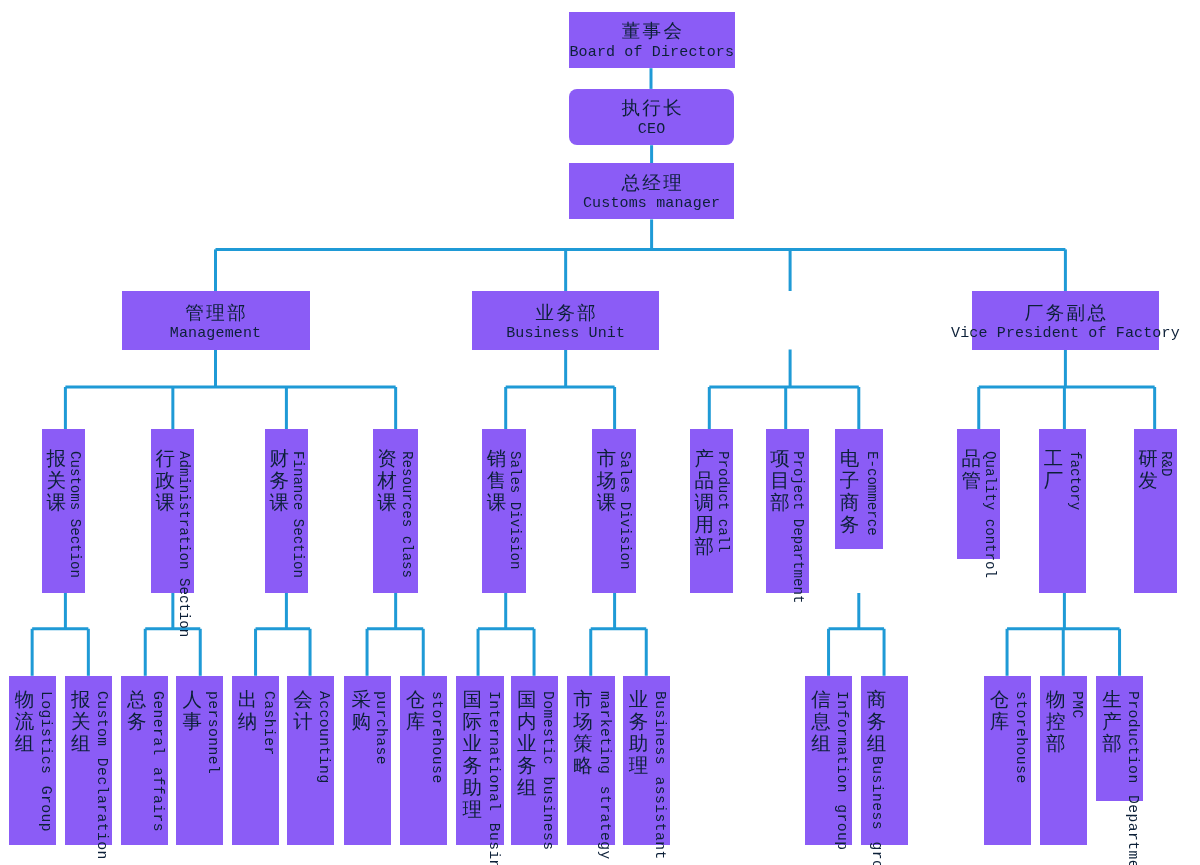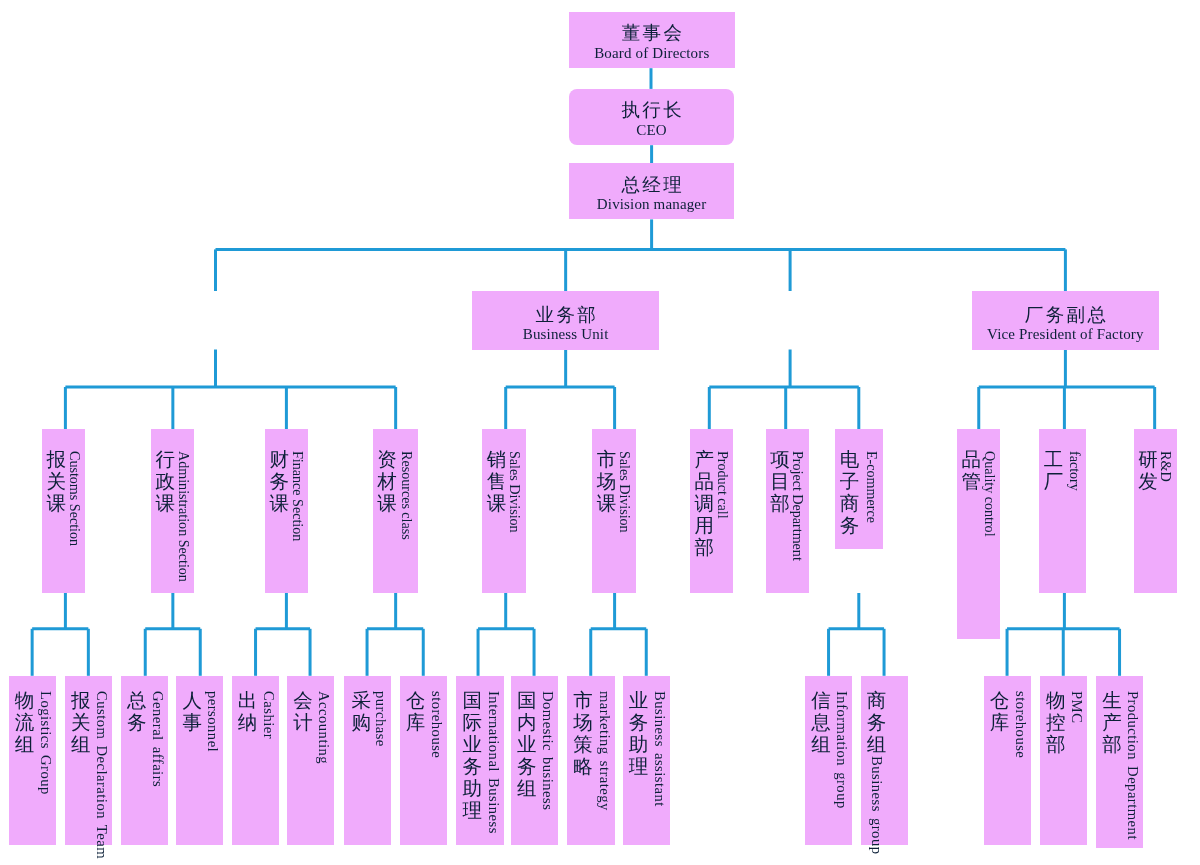--- a/index.html
+++ b/index.html
@@ -3,21 +3,21 @@
 <meta charset="utf-8">
 <title>Organization Chart</title>
 <style>
   html,body{margin:0;padding:0;background:#ffffff;}
   body{width:1200px;height:865px;overflow:hidden;
        font-family:"Liberation Serif",serif;}
   #stage{position:relative;width:1200px;height:865px;background:#ffffff;}
   #links{position:absolute;left:0;top:0;width:1200px;height:865px;overflow:visible;}
   .link{stroke:#1f9ad6;stroke-width:3;}
 
-  .node{position:absolute;box-sizing:border-box;overflow:visible;background:#f0abfc;}
+  .node{position:absolute;box-sizing:border-box;overflow:visible;background:#8b5cf6;font-family:Liberation Mono, monospace;}
   .cn,.en{color:#0c2038;white-space:nowrap;}
 
   
   .node.h{display:flex;flex-direction:column;align-items:center;justify-content:flex-start;}
   .node.h .cn{font-size:18.5px;line-height:18px;letter-spacing:2.4px;text-indent:2.4px;
               margin-top:12.5px;}
   .node.lv2 .cn{margin-top:15px;}
   .node.h .en{font-size:15px;line-height:14px;letter-spacing:0.15px;margin-top:3.2px;}
 
   
@@ -104,21 +104,25 @@
   <div class="node lv1 h" style="left:568.8px;top:11.9px;width:166px;height:56.3px;">
     <span class="cn">董事会</span>
     <span class="en">Board of Directors</span>
   </div>
   <div class="node lv1 h" style="left:568.9px;top:88.9px;width:165.4px;height:56.3px;border-radius:8px;">
     <span class="cn">执行长</span>
     <span class="en">CEO</span>
   </div>
   <div class="node lv1 h" style="left:568.9px;top:163px;width:165.4px;height:56.4px;">
     <span class="cn">总经理</span>
-    <span class="en">Division manager</span>
+    <span class="en">Customs manager</span>
+  </div>
+  <div class="node lv2 h" style="left:121.5px;top:291px;width:188px;height:58.5px;">
+    <span class="cn">管理部</span>
+    <span class="en">Management</span>
   </div>
   <div class="node lv2 h" style="left:471.9px;top:291px;width:187.5px;height:58.5px;">
     <span class="cn">业务部</span>
     <span class="en">Business Unit</span>
   </div>
   <div class="node lv2 h" style="left:971.9px;top:291px;width:187px;height:58.5px;">
     <span class="cn">厂务副总</span>
     <span class="en">Vice President of Factory</span>
   </div>
   <div class="node lv3 v" style="left:42.0px;top:429.2px;width:42.8px;height:163.5px;">
@@ -150,21 +154,21 @@
     <span class="en">Product call</span>
   </div>
   <div class="node lv3 v" style="left:765.8px;top:429px;width:42.8px;height:164px;">
     <span class="cn">项目部</span>
     <span class="en">Project Department</span>
   </div>
   <div class="node lv3 v" style="left:834.9px;top:429px;width:47.8px;height:120px;">
     <span class="cn">电子商务</span>
     <span class="en">E-commerce</span>
   </div>
-  <div class="node lv3 v" style="left:957.1px;top:429.2px;width:43.3px;height:210px;">
+  <div class="node lv3 v" style="left:957.1px;top:429.2px;width:43.3px;height:130px;">
     <span class="cn">品管</span>
     <span class="en">Quality control</span>
   </div>
   <div class="node lv3 v" style="left:1039.0px;top:429.2px;width:46.8px;height:163.5px;">
     <span class="cn">工厂</span>
     <span class="en">factory</span>
   </div>
   <div class="node lv3 v" style="left:1133.8px;top:429.2px;width:43.7px;height:163.5px;">
     <span class="cn">研发</span>
     <span class="en">R&amp;D</span>
@@ -226,18 +230,18 @@
     <span class="en">Business group</span>
   </div>
   <div class="node lv4 v" style="left:983.5px;top:675.8px;width:47.1px;height:169px;">
     <span class="cn">仓库</span>
     <span class="en">storehouse</span>
   </div>
   <div class="node lv4 v" style="left:1039.7px;top:675.8px;width:47px;height:169px;">
     <span class="cn">物控部</span>
     <span class="en">PMC</span>
   </div>
-  <div class="node lv4 v" style="left:1096.0px;top:675.8px;width:47.1px;height:172px;">
+  <div class="node lv4 v" style="left:1096.0px;top:675.8px;width:47.1px;height:125px;">
     <span class="cn">生产部</span>
     <span class="en">Production Department</span>
   </div>
 
 </div>
 
 </body></html>

